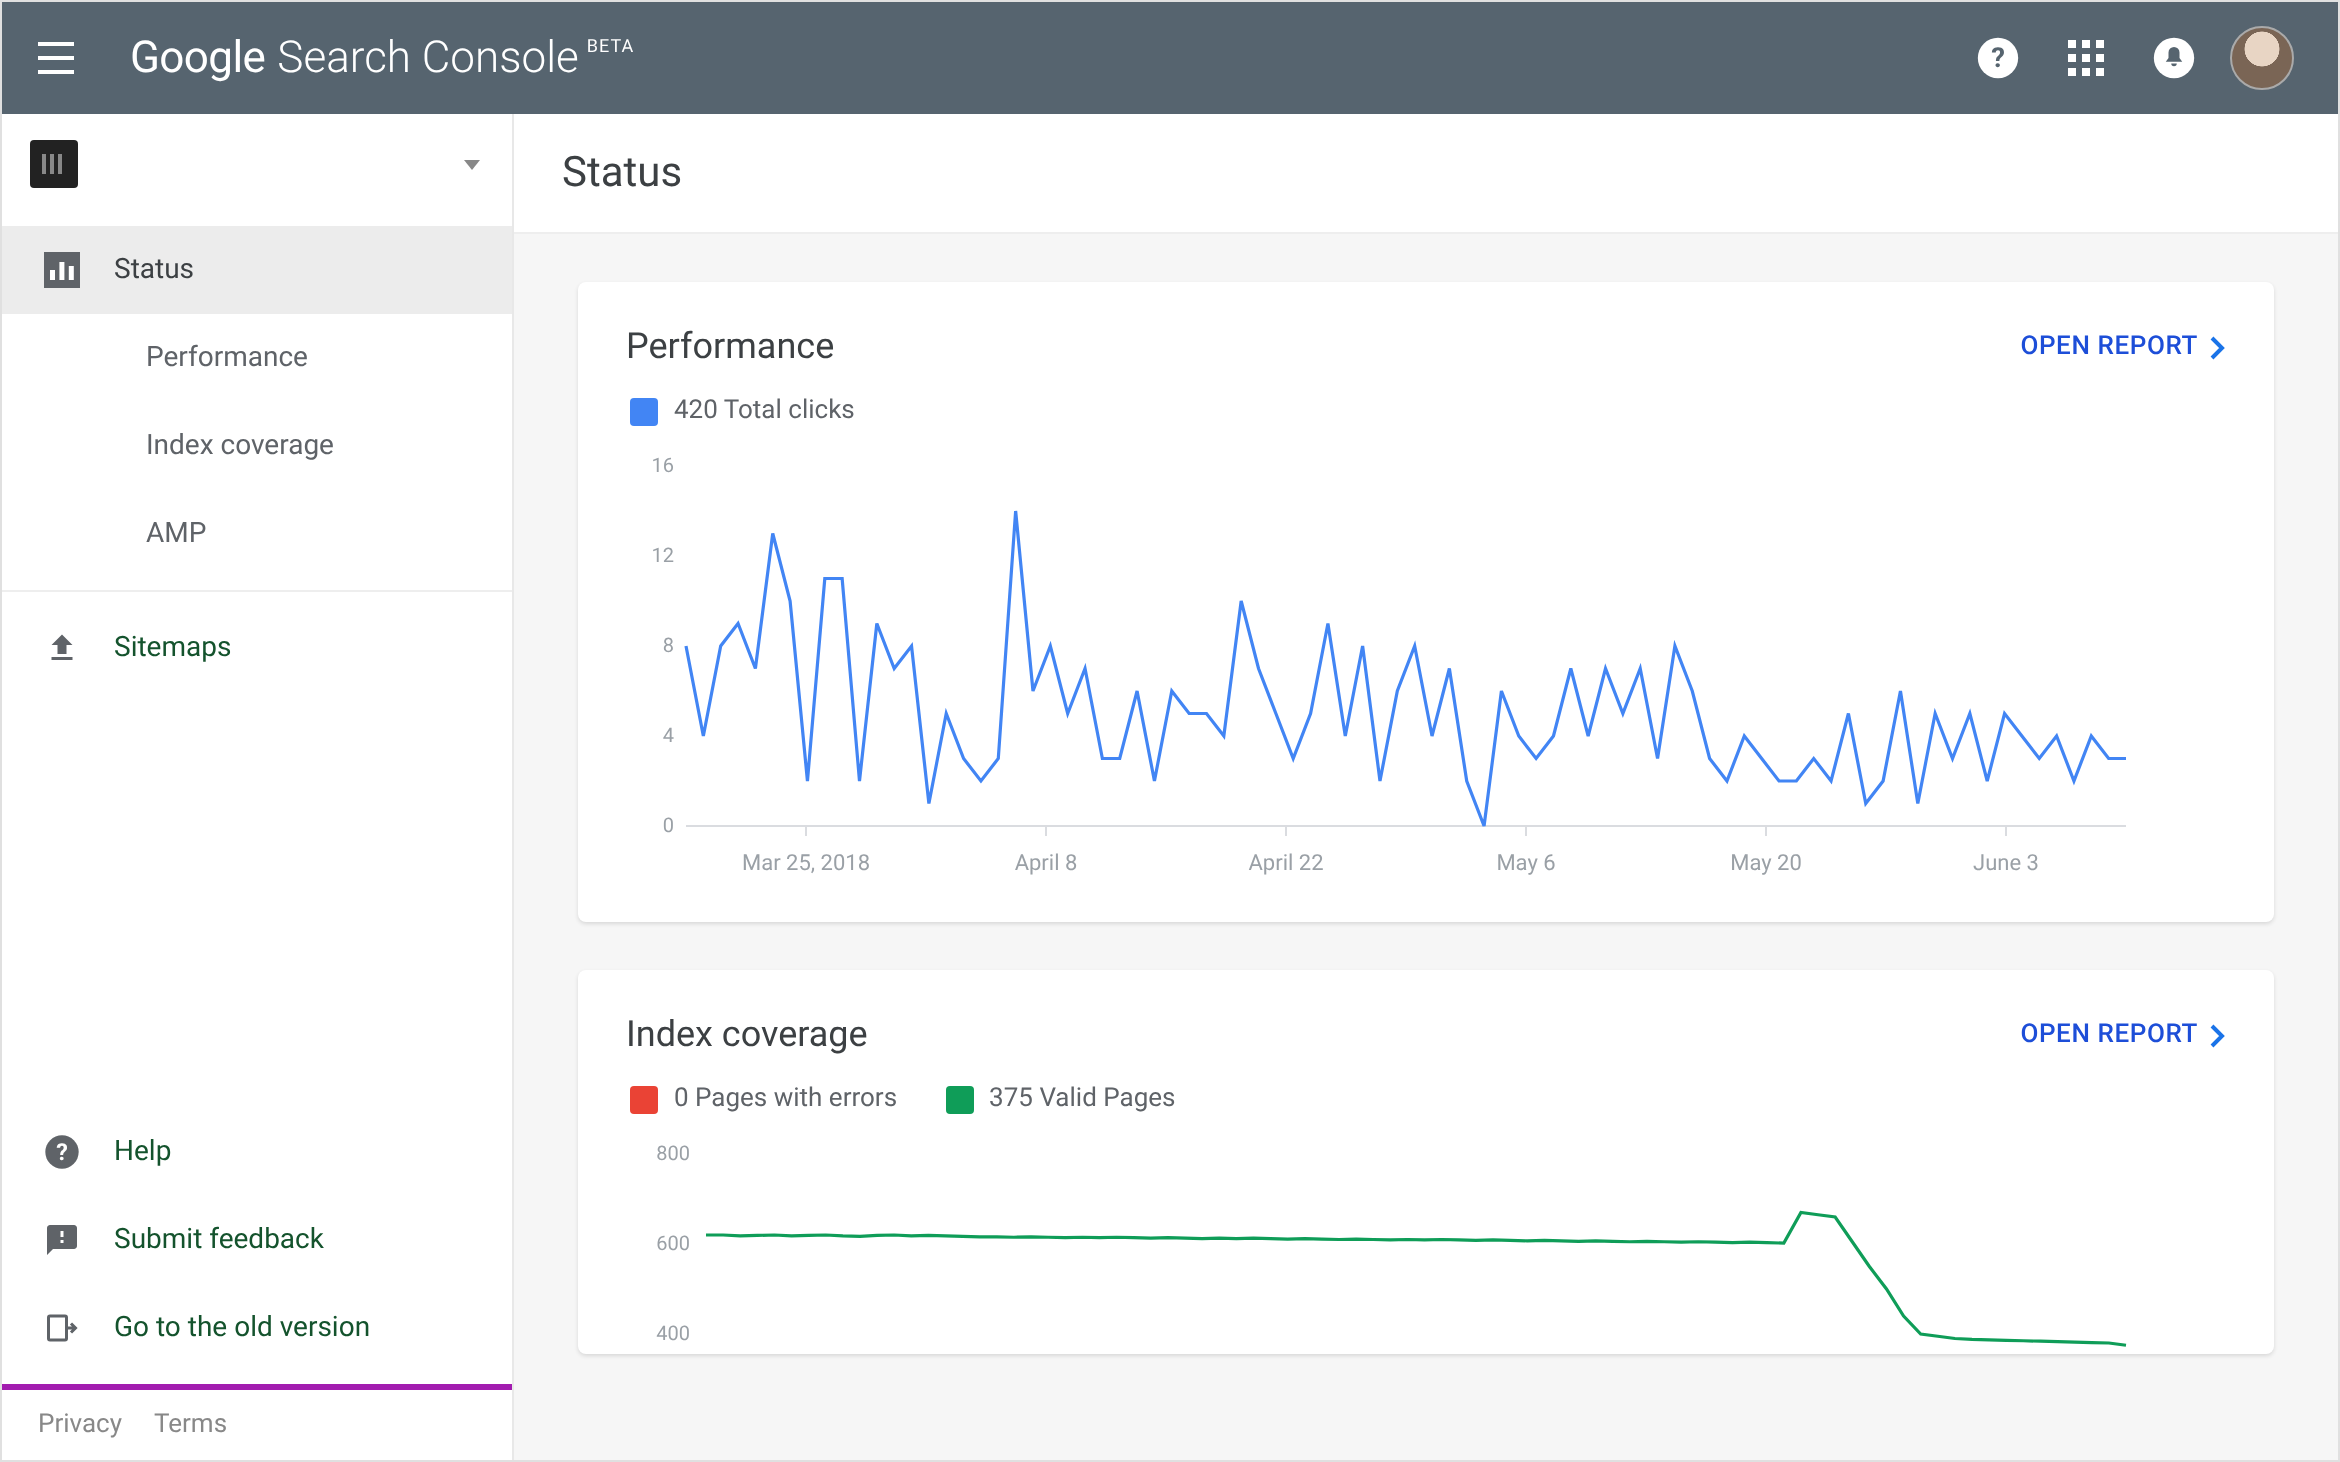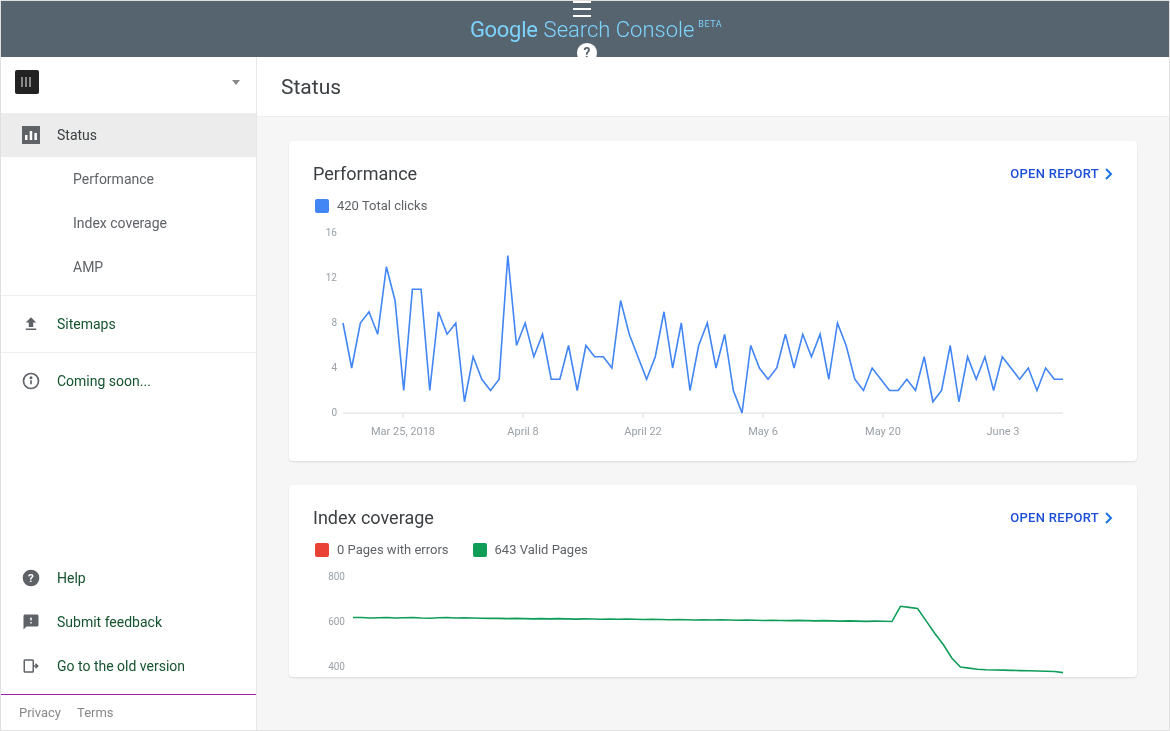--- a/index.html
+++ b/index.html
@@ -12,23 +12,22 @@
   color: #3c4043;
 }
 .app { width: 1170px; height: 731px; border: 1px solid #e0e0e0; display: flex; flex-direction: column; }
 
 .header {
   background: #56646f;
   height: 56px;
   display: flex;
   align-items: center;
   padding: 0 18px;
-  color: #7dd3fc;
+  color: #ffffff;
   flex-shrink: 0;
-  flex-direction: column;
 }
 .menu-btn { width: 24px; height: 24px; display:flex; flex-direction:column; justify-content:center; gap:5px; cursor:pointer;}
 .menu-btn span { display:block; height:2px; background:#fff; width:18px; }
 .logo { display:flex; align-items:baseline; margin-left: 22px; }
 .logo .google { font-size: 22px; font-weight: 400; letter-spacing: -0.3px; }
 .logo .sc { font-size: 22px; font-weight: 300; margin-left: 6px; }
 .logo .beta { font-size: 9px; margin-left: 4px; position:relative; top:-10px; letter-spacing:0.5px;}
 .header-spacer { flex:1; }
 .header-icon { width:40px; height:40px; display:flex; align-items:center; justify-content:center; margin-left: 4px; cursor:pointer; border-radius:50%; }
 .apps-grid { display:grid; grid-template-columns:repeat(3,4px); grid-template-rows:repeat(3,4px); gap:3px;}
@@ -43,21 +42,21 @@
 .prop-thumb-inner{ width:12px; height:10px; background:linear-gradient(90deg,#888 2px,transparent 2px) 0 0/4px 100%;}
 .prop-caret { margin-left:auto; }
 .nav { list-style:none; }
 .nav-group { border-top:1px solid #eee; padding: 6px 0; }
 .nav-group:first-child { border-top:none; }
 .nav-item { height:44px; display:flex; align-items:center; padding-left:18px; font-size:14px; color:#14532d; cursor:pointer; }
 .nav-item.active { background:#ececec; color:#3c4043; font-weight:400; }
 .nav-item .nav-icon { width:24px; height:24px; display:flex; align-items:center; justify-content:center; margin-right:14px; }
 .nav-sub { height:44px; display:flex; align-items:center; padding-left:72px; font-size:14px; color:#5f6368; cursor:pointer;}
 .bottom-area { margin-top:auto; }
-.footer-links { border-top:1px solid #a21caf; padding: 10px 18px; font-size:13px; color:#888; display:flex; gap:16px;}
+.footer-links { border-top:3px solid #a21caf; padding: 10px 18px; font-size:13px; color:#888; display:flex; gap:16px;}
 .footer-links span { cursor:pointer; }
 
 .main { flex:1; background:#f6f6f6; overflow-y:auto; }
 .page-header { background:#fff; height:60px; display:flex; align-items:center; padding:0 24px; border-bottom:1px solid #eee;}
 .page-header h1 { font-size:21px; font-weight:400; color:#3c4043;}
 .content { padding: 24px 32px; display:flex; flex-direction:column; gap:24px;}
 .card { background:#fff; border-radius:4px; box-shadow:0 1px 2px rgba(0,0,0,0.12); padding:22px 24px 18px;}
 .card-head { display:flex; align-items:center; margin-bottom:14px;}
 .card-head h2 { font-size:18px; font-weight:400; color:#3c4043;}
 .open-report { margin-left:auto; color:#1d4ed8; font-size:13px; font-weight:500; letter-spacing:0.3px; display:flex; align-items:center; cursor:pointer;}
@@ -148,32 +147,20 @@
           </div>
         </li>
         <li class="nav-group">
           <div class="nav-item">
             <span class="nav-icon">
               <svg width="18" height="18" viewBox="0 0 24 24" fill="#5f6368">
                   <path d="M9 16h6v-6h4l-7-7-7 7h4v6zm-4 2h14v2H5v-2z"></path>
                 </svg>
             </span>
             <span>Sitemaps</span>
-          </div>
-        </li>
-        <li class="nav-group">
-          <div class="nav-item">
-            <span class="nav-icon">
-              <svg width="20" height="20" viewBox="0 0 24 24" fill="none" stroke="#5f6368" stroke-width="2">
-                  <circle cx="12" cy="12" r="9"></circle>
-                  <line x1="12" y1="11" x2="12" y2="16"></line>
-                  <circle cx="12" cy="8" r="0.8" fill="#5f6368"></circle>
-                </svg>
-            </span>
-            <span>Coming soon...</span>
           </div>
         </li>
       </ul>
 
       <div class="bottom-area">
         <ul class="nav">
           <li class="nav-group">
             <div class="nav-item">
               <span class="nav-icon">
                 <svg width="20" height="20" viewBox="0 0 24 24" fill="#5f6368">
@@ -266,21 +253,21 @@
                 </svg>
             </div>
           </div>
           <div class="legend">
             <div class="legend-item">
               <span class="swatch" style="background:#ea4335"></span>
               <span>0 Pages with errors</span>
             </div>
             <div class="legend-item">
               <span class="swatch" style="background:#0f9d58"></span>
-              <span>643 Valid Pages</span>
+              <span>375 Valid Pages</span>
             </div>
           </div>
           <div class="chart-wrap">
             <svg id="chart-index" width="760" height="110" viewBox="0 0 760 110">
                 <text x="32" y="103" font-size="10" fill="#9aa0a6" text-anchor="end">400</text>
                 <text x="32" y="58" font-size="10" fill="#9aa0a6" text-anchor="end">600</text>
                 <text x="32" y="13" font-size="10" fill="#9aa0a6" text-anchor="end">800</text>
                 <path d="M40,50.5 L48.554216867469876,50.5 L57.10843373493976,50.95000000000002 L65.66265060240964,50.724999999999994 L74.21686746987952,50.5 L82.7710843373494,50.95000000000002 L91.32530120481928,50.724999999999994 L99.87951807228916,50.5 L108.43373493975903,50.95000000000002 L116.98795180722891,51.17500000000001 L125.54216867469879,50.724999999999994 L134.09638554216866,50.5 L142.65060240963857,50.95000000000002 L151.2048192771084,50.724999999999994 L159.75903614457832,50.95000000000002 L168.3132530120482,51.17500000000001 L176.86746987951807,51.400000000000006 L185.42168674698794,51.400000000000006 L193.97590361445782,51.625 L202.5301204819277,51.400000000000006 L211.08433734939757,51.625 L219.63855421686748,51.849999999999994 L228.19277108433735,51.625 L236.74698795180723,51.849999999999994 L245.3012048192771,51.625 L253.85542168674698,51.849999999999994 L262.4096385542168,52.07499999999999 L270.96385542168673,51.849999999999994 L279.51807228915663,52.07499999999999 L288.07228915662654,52.30000000000001 L296.6265060240964,52.07499999999999 L305.18072289156623,52.30000000000001 L313.73493975903614,52.07499999999999 L322.28915662650604,52.30000000000001 L330.8433734939759,52.525000000000006 L339.3975903614458,52.30000000000001 L347.95180722891564,52.525000000000006 L356.50602409638554,52.75 L365.0602409638554,52.525000000000006 L373.6144578313253,52.75 L382.16867469879514,52.974999999999994 L390.72289156626505,52.75 L399.27710843373495,52.974999999999994 L407.8313253012048,52.75 L416.3855421686747,52.974999999999994 L424.93975903614455,53.19999999999999 L433.49397590361446,52.974999999999994 L442.0481927710843,53.19999999999999 L450.6024096385542,53.42499999999998 L459.1566265060241,53.19999999999999 L467.71084337349396,53.42499999999998 L476.26506024096386,53.650000000000006 L484.8192771084337,53.42499999999998 L493.3734939759036,53.650000000000006 L501.92771084337346,53.875 L510.48192771084337,53.650000000000006 L519.0361445783133,53.875 L527.5903614457832,54.099999999999994 L536.1445783132531,53.875 L544.6987951807229,54.099999999999994 L553.2530120481928,54.32499999999999 L561.8072289156627,54.099999999999994 L570.3614457831325,54.32499999999999 L578.9156626506024,54.55000000000001 L587.4698795180723,39.25 L596.0240963855422,40.375 L604.5783132530121,41.5 L613.1325301204819,53.875 L621.6867469879518,66.25 L630.2409638554217,77.5 L638.7951807228916,90.99999999999999 L647.3493975903614,100 L655.9036144578313,101.125 L664.4578313253012,102.25 L673.0120481927711,102.7 L681.566265060241,102.925 L690.1204819277108,103.15 L698.6746987951807,103.375 L707.2289156626506,103.60000000000001 L715.7831325301205,103.825 L724.3373493975903,104.05 L732.8915662650602,104.275 L741.4457831325301,104.5 L750,105.625" fill="none" stroke="#0f9d58" stroke-width="1.6"></path>
               </svg>
           </div>

